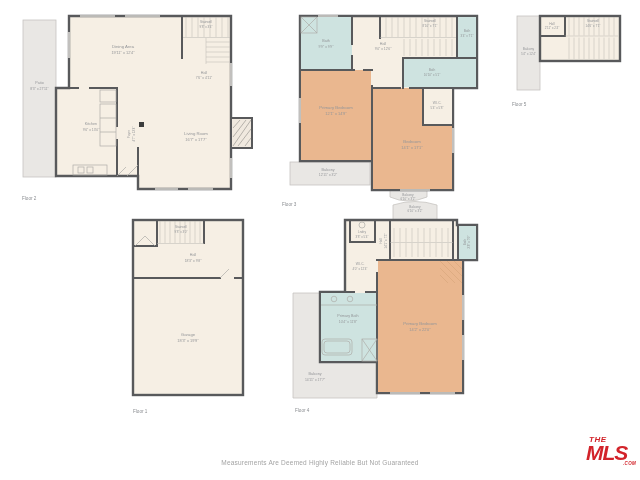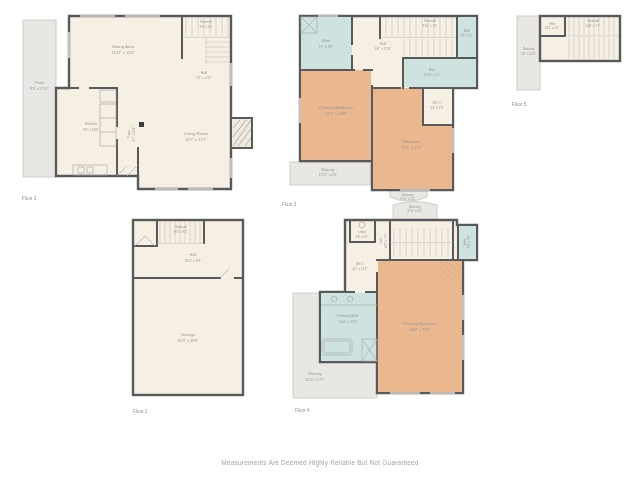--- a/index.html
+++ b/index.html
@@ -280,14 +280,19 @@
       <text class="rd" x="130" y="136">14'2" x 22'0"</text>
     </g>
     <g>
       <text class="rn-m" x="25" y="180">Balcony</text>
       <text class="rd-m" x="25" y="185.5">14'11" x 17'7"</text>
     </g>
     <text class="flabel" x="5" y="217">Floor 4</text>
   </svg>
 
   <div class="disclaimer">Measurements Are Deemed Highly Reliable But Not Guaranteed</div>
+  <div class="logo">
+    <div class="logo-the">THE</div>
+    <div class="logo-mls">MLS</div>
+    <div class="logo-com">.COM</div>
+  </div>
 
 </div>
 
 </body></html>

